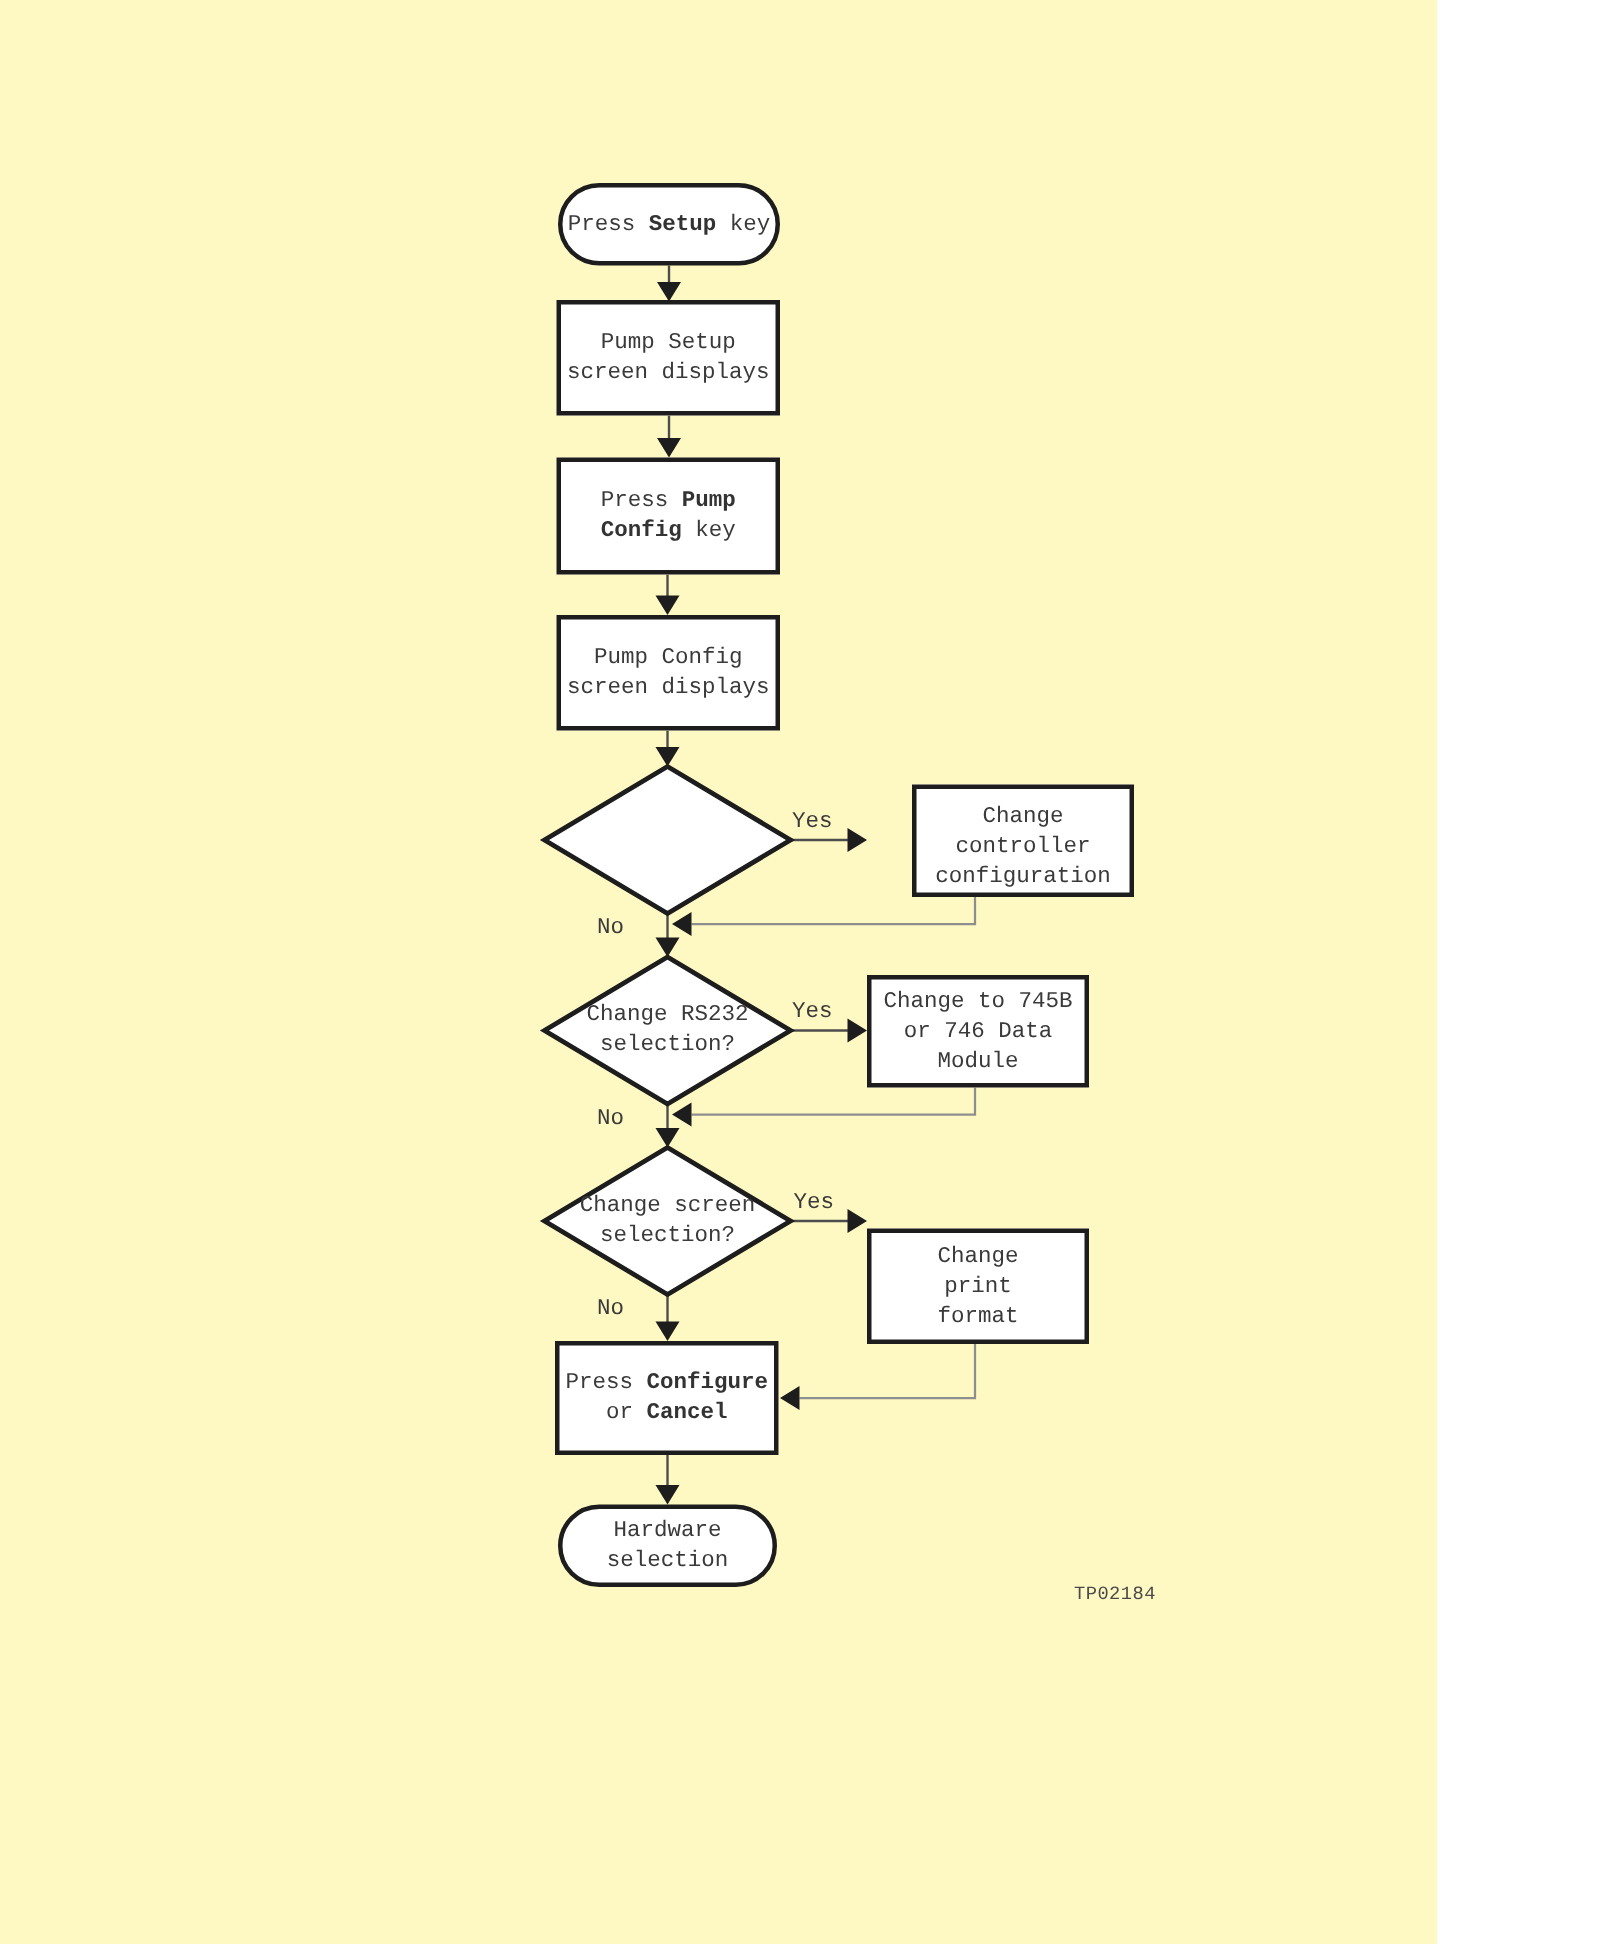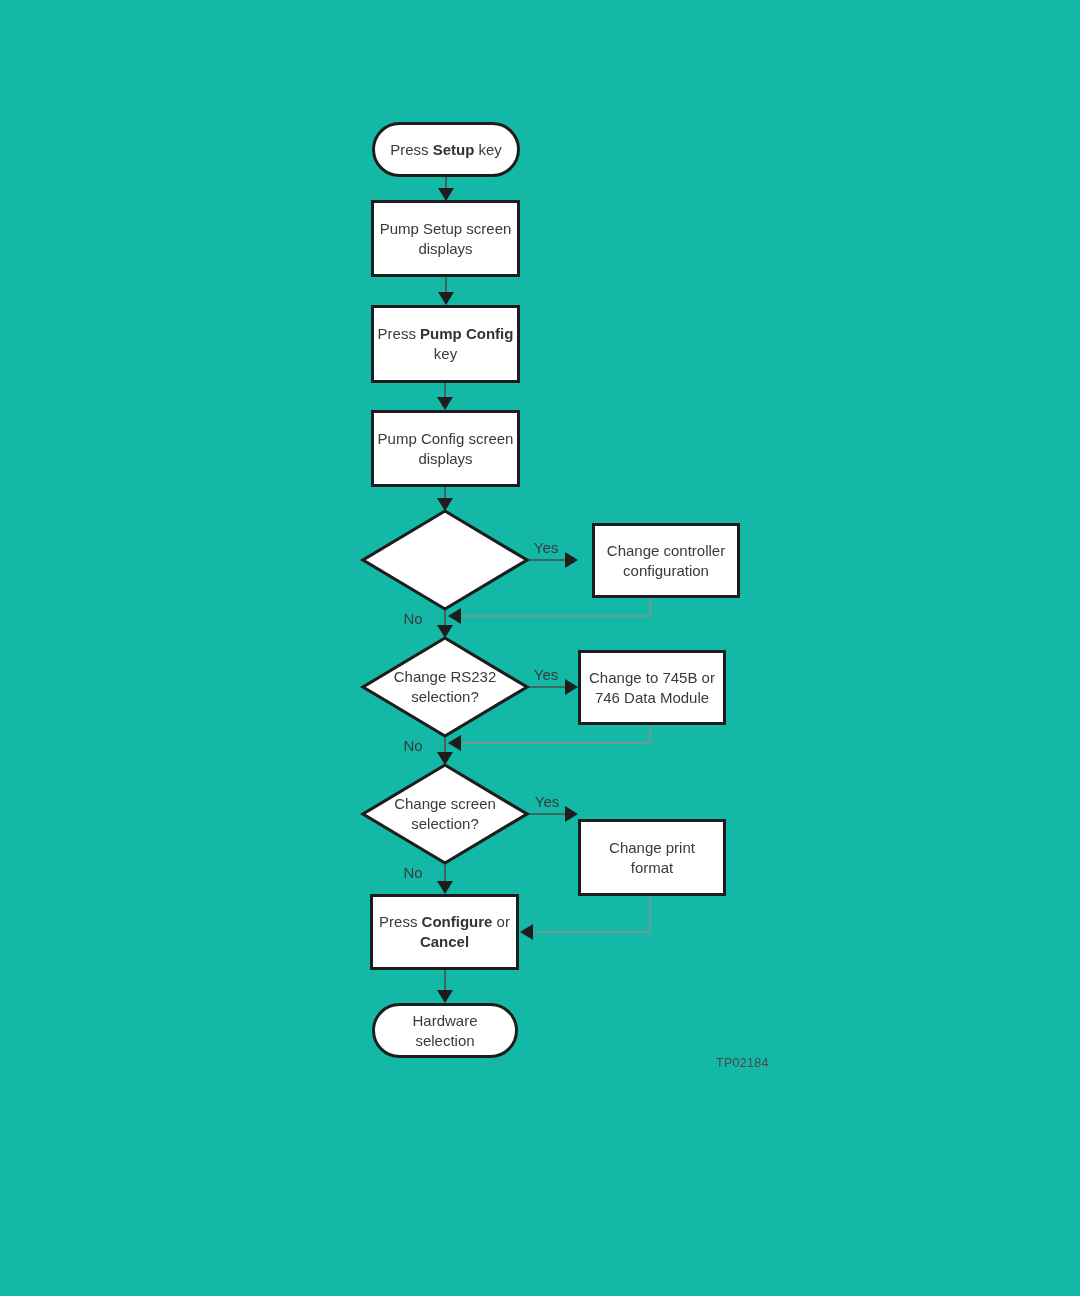--- a/index.html
+++ b/index.html
@@ -1,21 +1,21 @@
 <!DOCTYPE html>
 <html><head>
 <meta charset="utf-8">
 <style>
   html, body { margin: 0; padding: 0; background: #ffffff; }
   .page {
     position: relative;
-    width: 1080px;
+    width: 958px;
     height: 1296px;
-    background: #14b8a6;
-    font-family: Liberation Sans, sans-serif;
+    background: #fef9c3;
+    font-family: Liberation Mono, monospace;
     color: #3a3a3a;
     overflow: hidden;
   }
   svg.wires { position: absolute; left: 0; top: 0; }
   .node {
     position: absolute;
     box-sizing: border-box;
     display: flex;
     align-items: center;
     justify-content: center;
@@ -42,21 +42,21 @@
     line-height: 20px;
     color: #3a3a3a;
   }
   .dtext span, .node .inner { display: inline-block; }
   .b { font-weight: bold; color: #333333; }
   .edge-label {
     position: absolute;
     font-size: 15px;
     line-height: 18px;
     color: #3a3a3a;
-    text-align: center;
+    text-align: left;
   }
   .caption {
     position: absolute;
     font-size: 12.5px;
     color: #4a4a4a;
     letter-spacing: 0.3px;
     margin-left: 43px;
   }
   .w-narrow  { max-width: 104px; }
   .w-mid     { max-width: 142px; }
@@ -128,21 +128,21 @@
     <span class="inner w-mid"><span>Press </span><span class="b">Pump Config</span><span> key</span></span>
   </div>
 
   <div class="dtext" style="left:375px; top:662px; width:140px; height:50px;">
     <span style="max-width:120px;">Change RS232 selection?</span>
   </div>
   <div class="dtext" style="left:375px; top:789px; width:140px; height:50px;">
     <span style="max-width:120px;">Change screen selection?</span>
   </div>
 
-  <div class="node process" style="left:592px; top:523px; width:148px; height:75px;">
+  <div class="node process" style="left:608px; top:523px; width:148px; height:75px;align-items:flex-end;">
     <span class="inner w-mid">Change controller configuration</span>
   </div>
   <div class="node process" style="left:578px; top:650px; width:148px; height:75px;">
     <span class="inner w-mid">Change to 745B or 746 Data Module</span>
   </div>
   <div class="node process" style="left:578px; top:775px; width:148px; height:77px;margin-top:44px;">
     <span class="inner w-narrow">Change print format</span>
   </div>
 
   <div class="node process" style="left:370px; top:894px; width:149px; height:76px;">

